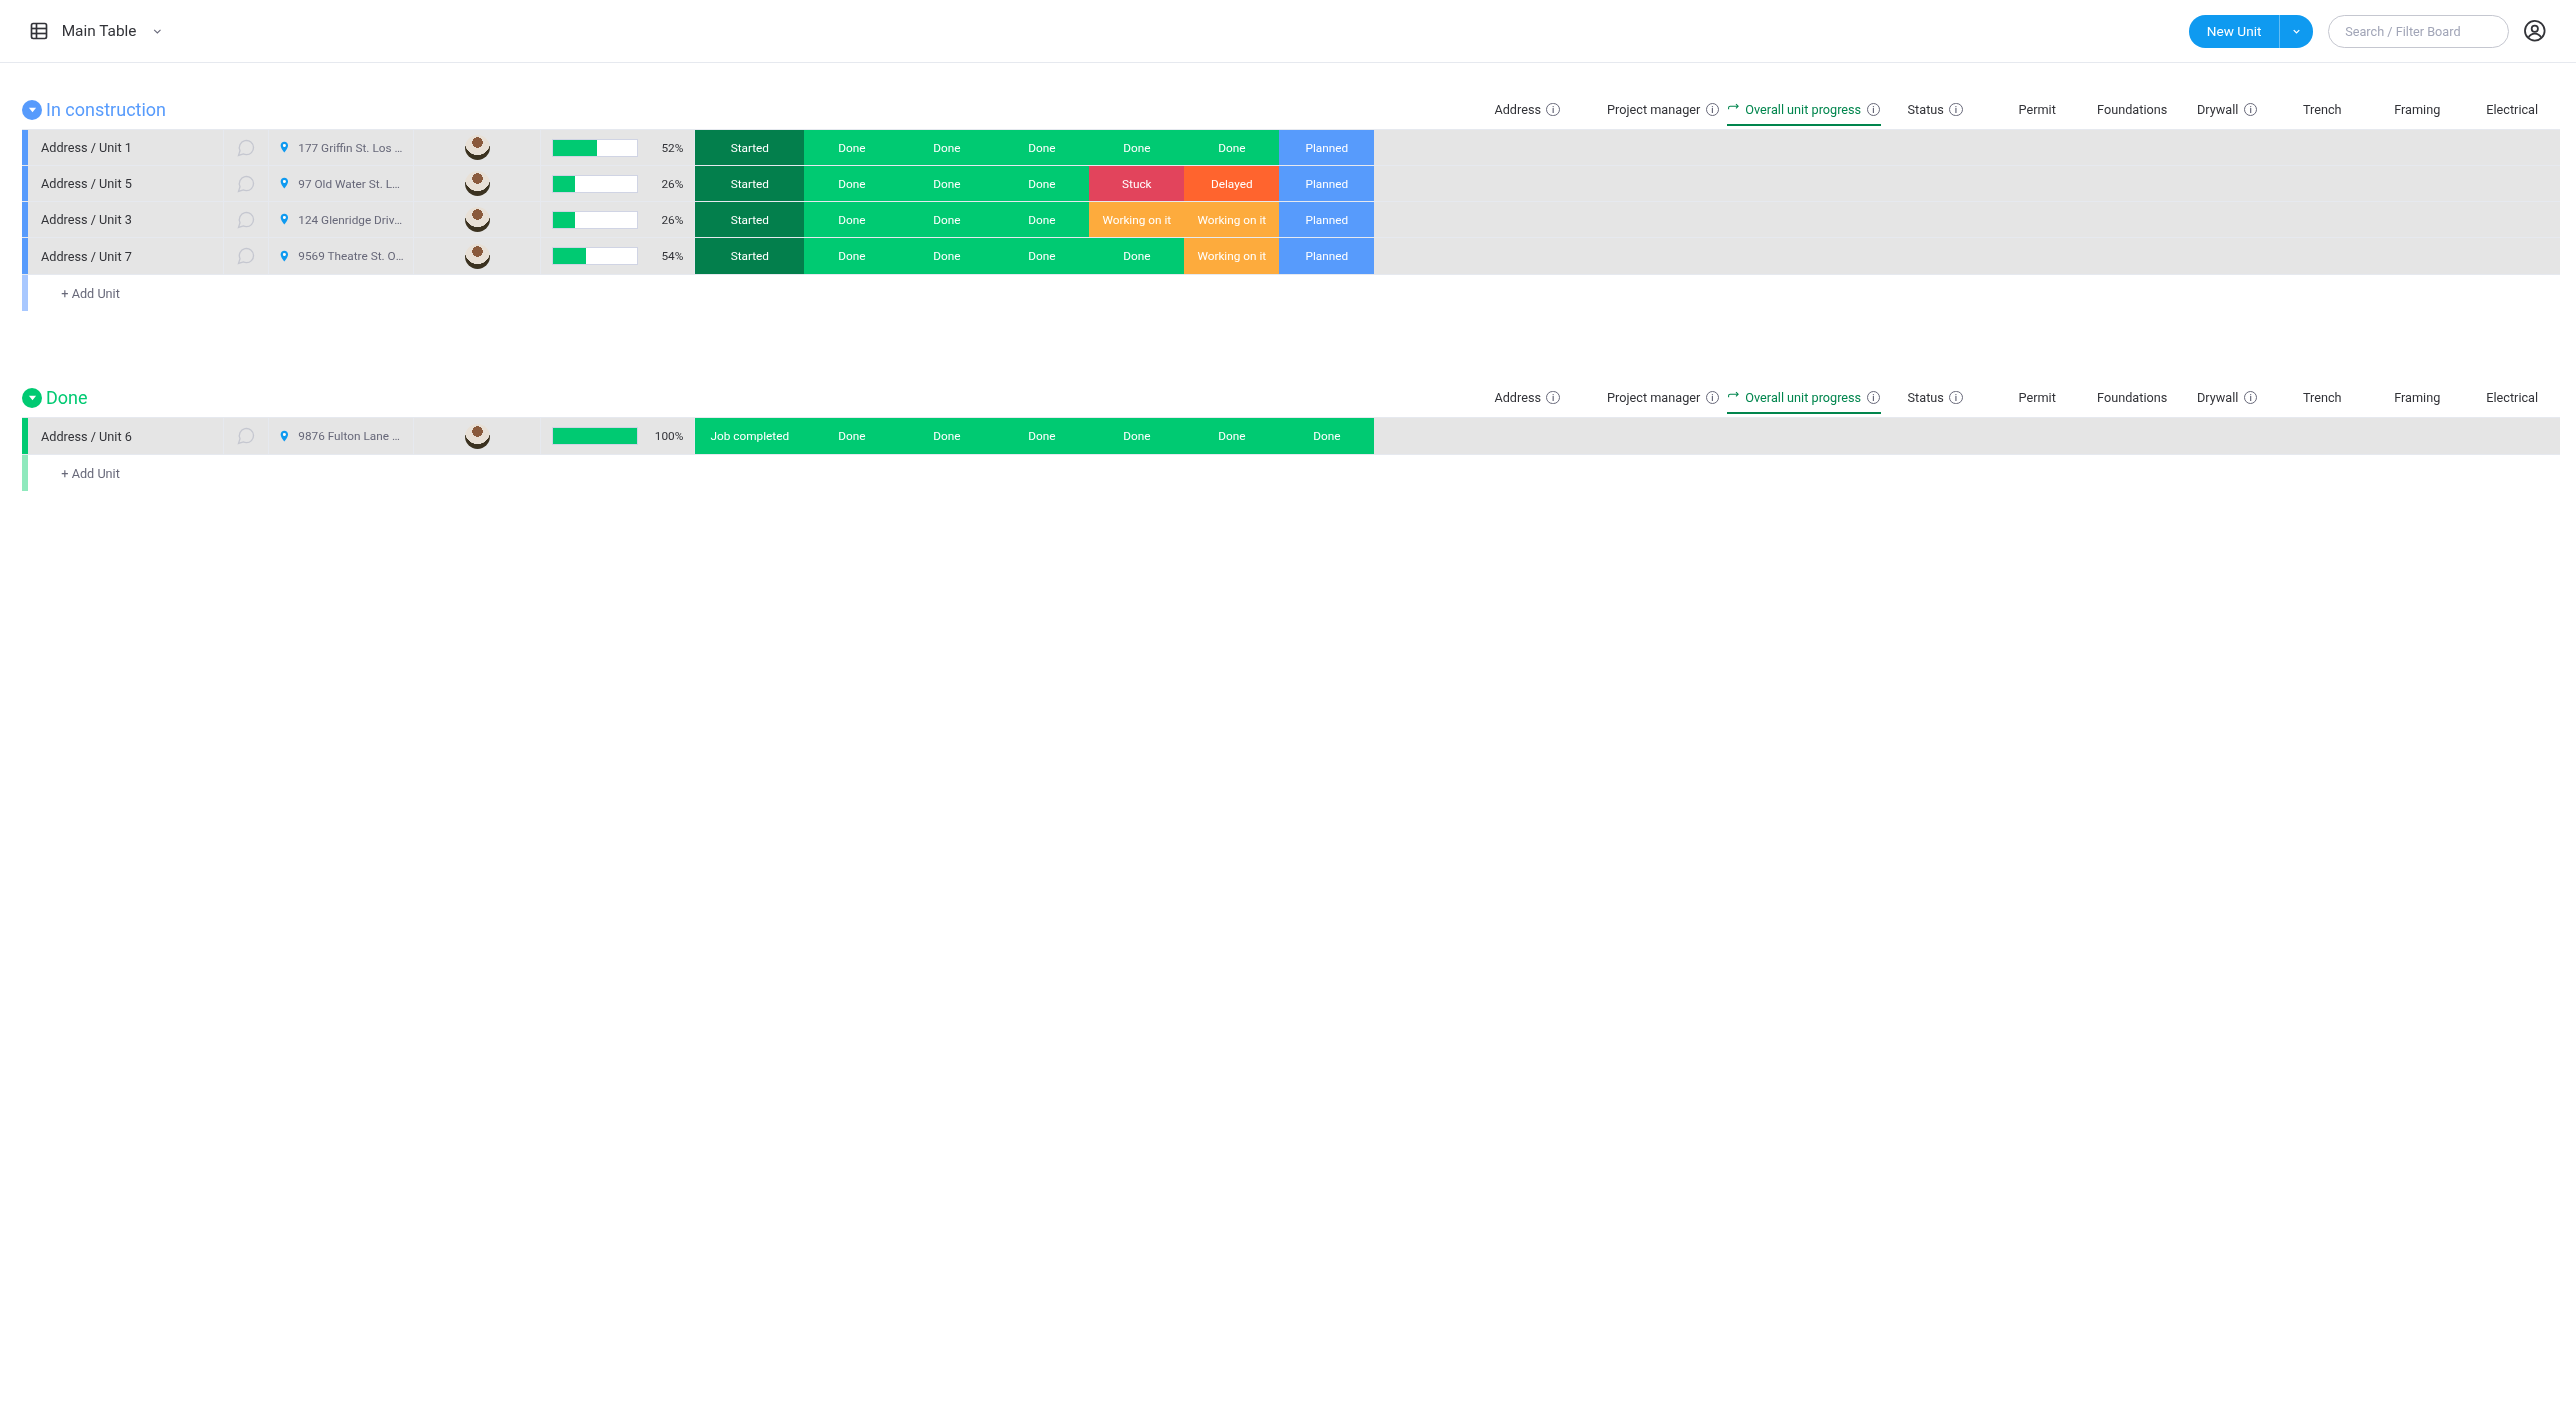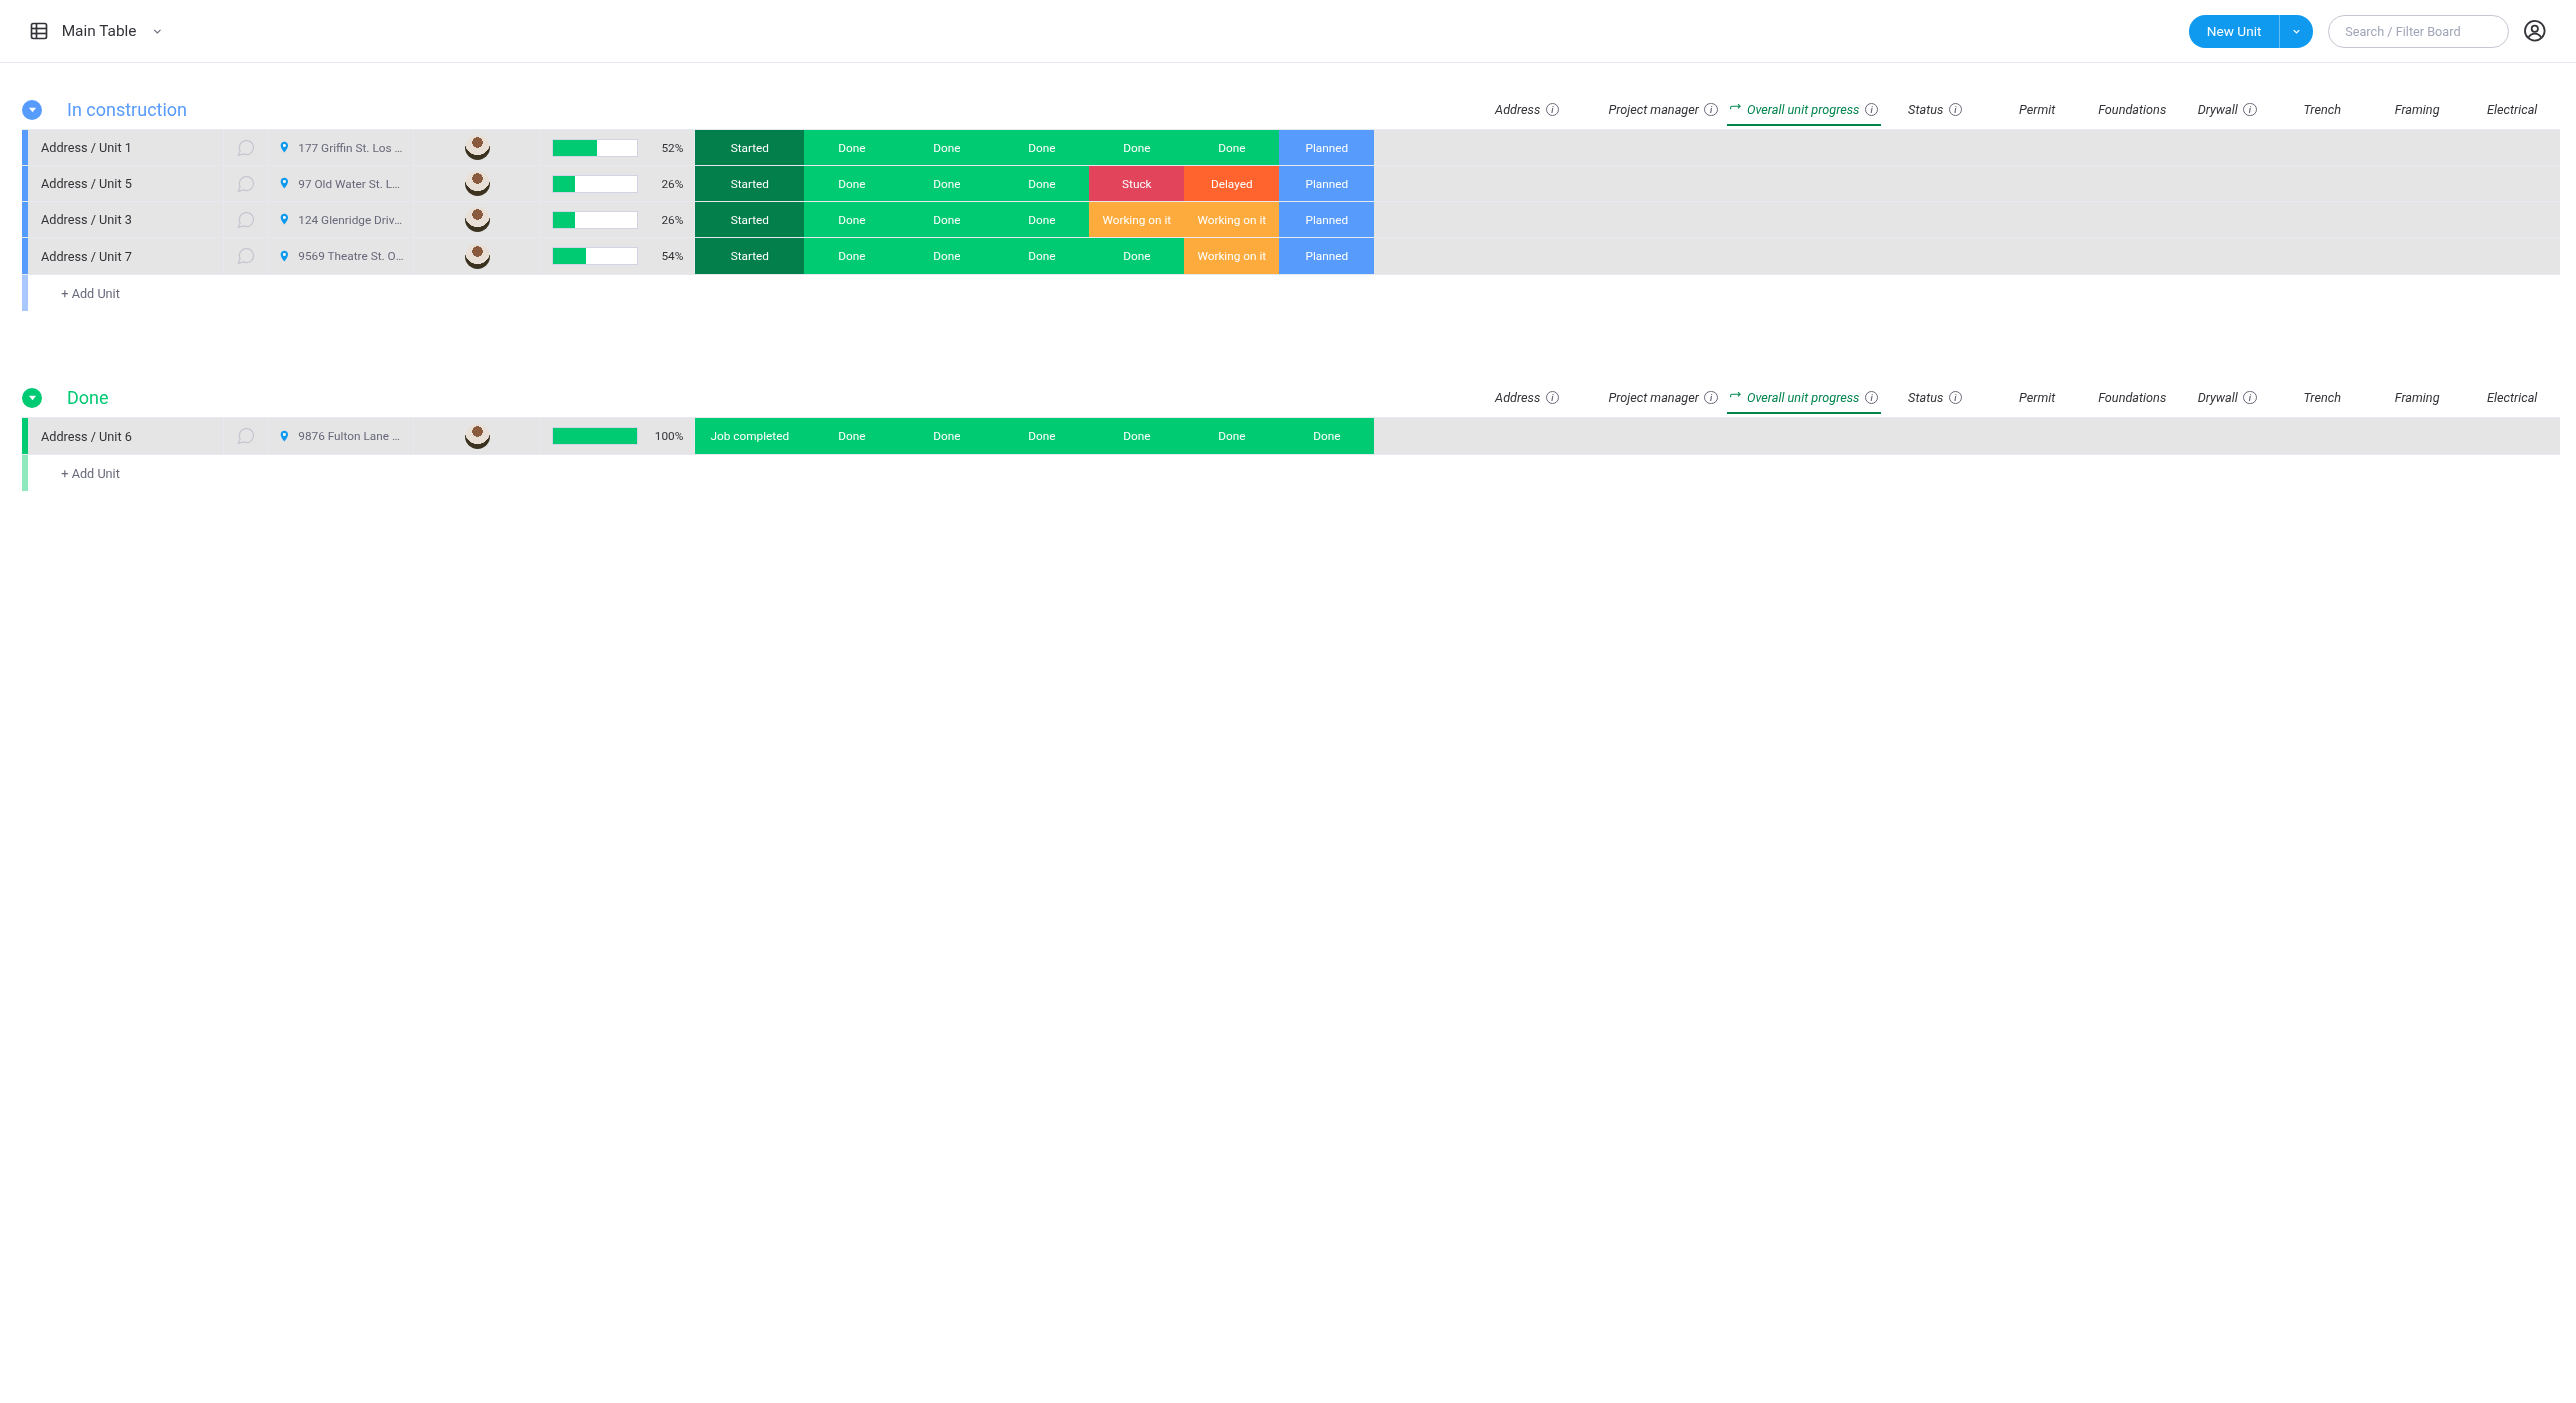--- a/index.html
+++ b/index.html
@@ -18,27 +18,27 @@
 .new-unit-caret svg { width:11px; height:11px; stroke:#fff; }
 .search-input { height:33px; width:181px; border:0.9px solid #c5c7d0; border-radius:16.3px; padding:0 16.3px; font-size:12.7px; color:#323338; outline:none; }
 .search-input::placeholder { color:#a1a5b7; }
 .user-circle { width:23.6px; height:23.6px; stroke:#323338; cursor:pointer; }
 
 
 .board { padding:36px 16.3px 36px 22px; }
 .group { margin-bottom:76px; }
 
 .group-head { display:flex; align-items:center; }
-.group-toggle { display:flex; align-items:center; gap:25px; cursor:pointer; min-width:0; }
+.group-toggle { display:flex; align-items:center; gap:4px; cursor:pointer; min-width:0; }
 .caret-circle { width:20px; height:20px; border-radius:50%; display:flex; align-items:center; justify-content:center; flex-shrink:0; }
 .caret-circle svg { width:9px; height:9px; fill:#fff; }
 .group-title { font-size:18px; font-weight:400; }
 
 .col-headers { display:flex; align-items:center; margin-left:auto; }
-.col-h { text-align:right; color:#323338; font-size:12.7px; display:flex; align-items:center; justify-content:center; gap:5.4px;font-style:italic; }
+.col-h { text-align:right; color:#323338; font-size:12.7px; display:flex; align-items:center; justify-content:center; gap:5.4px; }
 .col-h.address { width:145px; }
 .col-h.pm { width:127px; }
 .col-h.progress { width:154px; color:#00854d; }
 .col-h.status { width:109px; }
 .col-h.stage { width:95px; }
 .info-icon { width:13.6px; height:13.6px; border:1.2px solid #676879; border-radius:50%; display:inline-flex; align-items:center; justify-content:center; font-size:9px; color:#676879; font-weight:600; flex-shrink:0; }
 .loop-icon { width:12.7px; height:12.7px; stroke:#00854d; flex-shrink:0; }
 
 .rows { margin-top:9px; border-top:0.9px solid #e6e9ef; border-bottom:0.9px solid #e6e9ef; }
 .row { display:flex; align-items:stretch; height:36px; border-bottom:0.9px solid #e6e9ef; background:#e5e5e5; }

